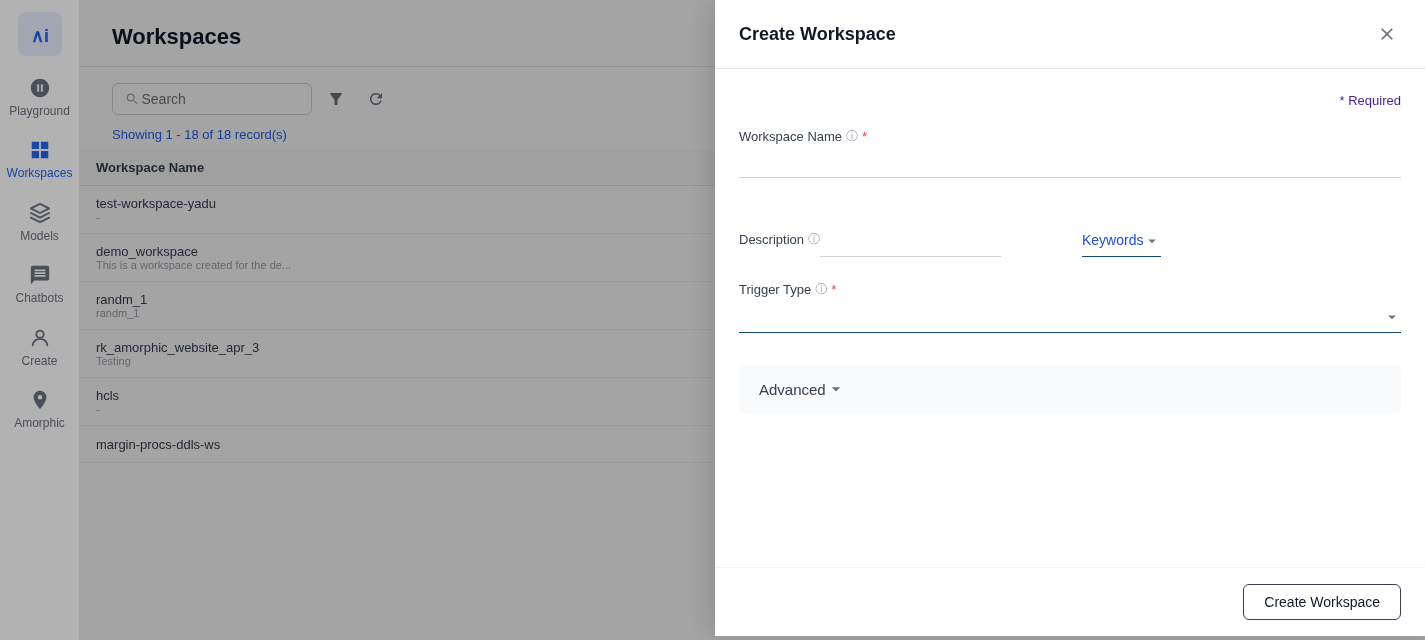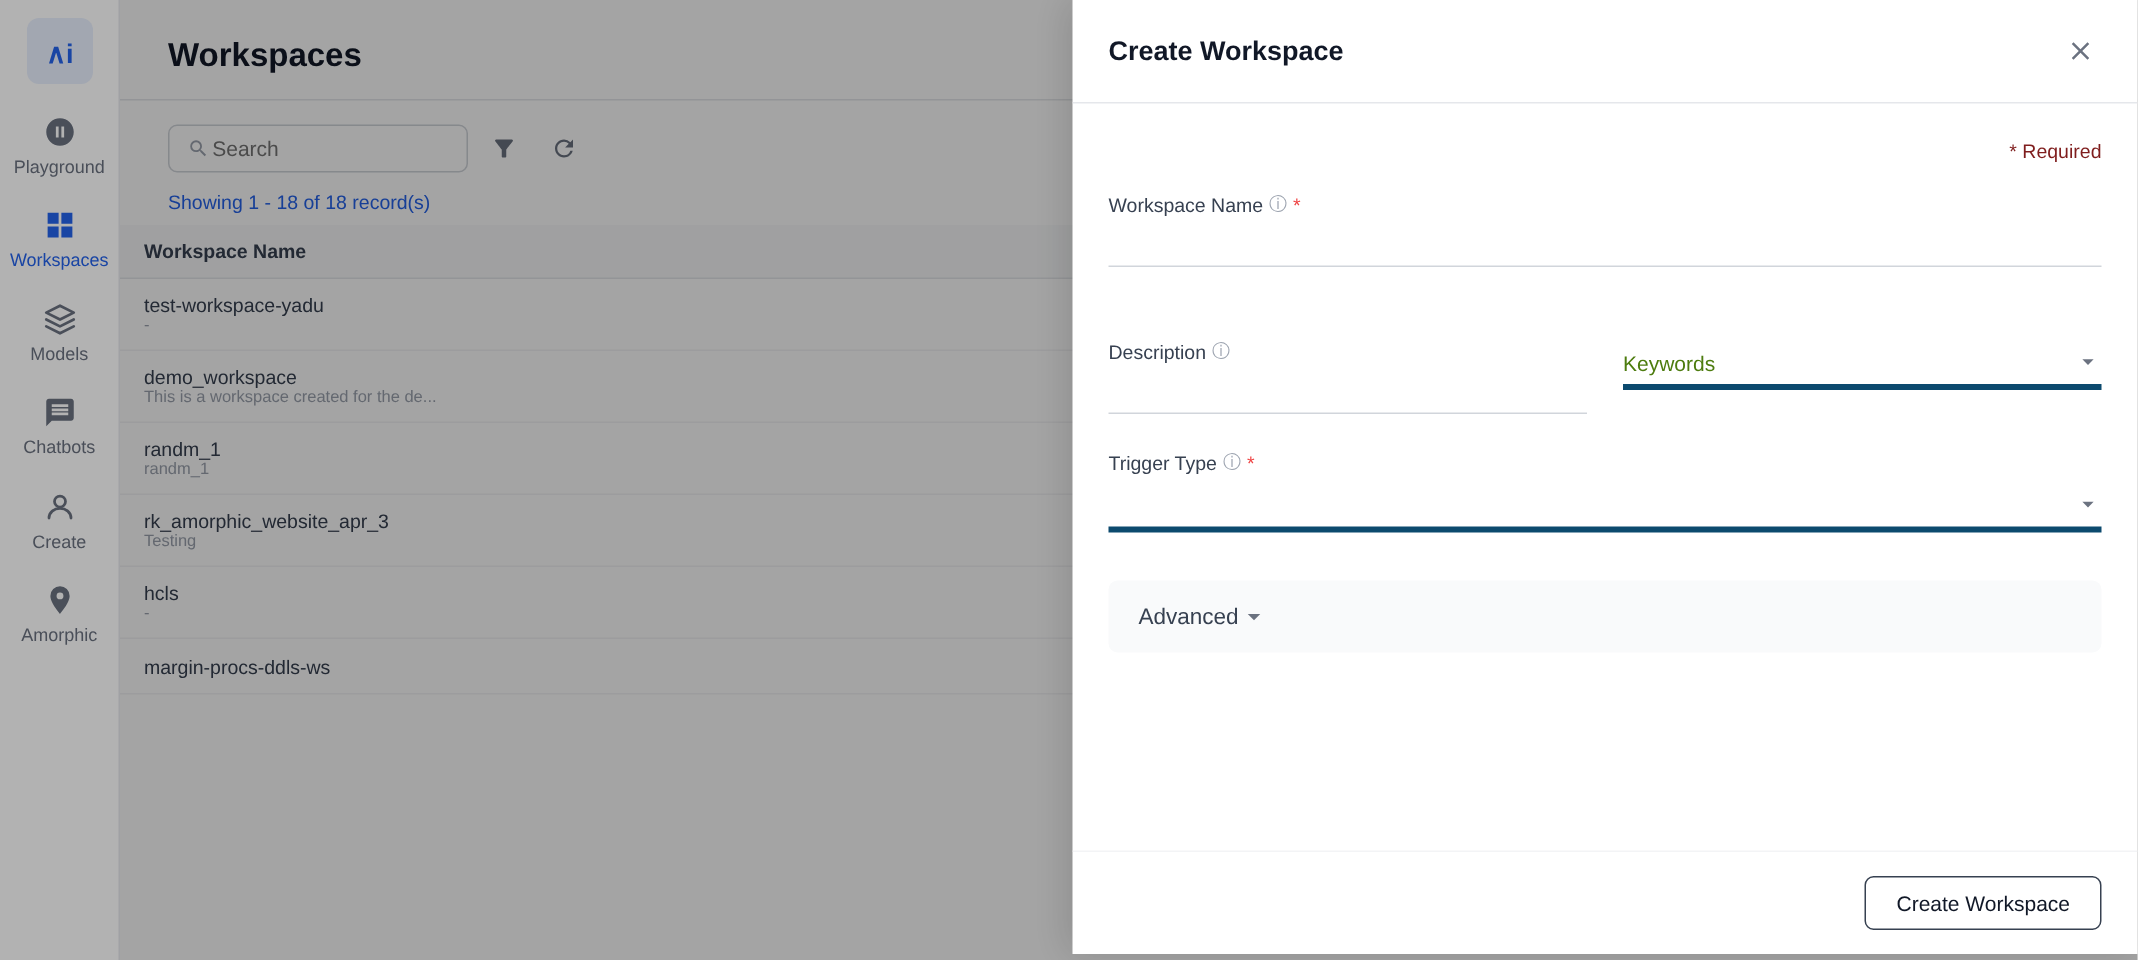--- a/index.html
+++ b/index.html
@@ -187,32 +187,32 @@
     .modal-body {
       flex: 1;
       padding: 24px;
       display: flex;
       flex-direction: column;
       gap: 0;
     }
     .required-note {
       text-align: right;
       font-size: 13px;
-      color: #7f1d1d;
+      color: #4c1d95;
       margin-bottom: 20px;
     }
     .form-row {
       display: flex;
       gap: 24px;
       margin-bottom: 24px;
     }
     .form-group {
       flex: 1;
       display: flex;
-      flex-direction: column;
+      flex-direction: row;
     }
     .form-label {
       font-size: 13px;
       color: #374151;
       margin-bottom: 4px;
       display: flex;
       align-items: center;
       gap: 4px;
     }
     .required-star {
@@ -226,27 +226,27 @@
       border: none;
       border-bottom: 1px solid #d1d5db;
       outline: none;
       font-size: 14px;
       padding: 6px 0;
       color: #111827;
       background: transparent;
     }
     .form-select {
       display: flex;
-      align-items: flex-end;
+      align-items: flex-start;
       justify-content: space-between;
-      border-bottom: 4px solid #0c4a6e;
+      border-bottom: 1px solid #0c4a6e;
       padding: 6px 0;
       cursor: pointer;
       font-size: 14px;
-      color: #4d7c0f;
+      color: #1d4ed8;
     }
     .ws-name-input {
       border: none;
       border-bottom: 1px solid #d1d5db;
       outline: none;
       font-size: 14px;
       padding: 6px 0;
       color: #111827;
       background: transparent;
       width: 100%;

